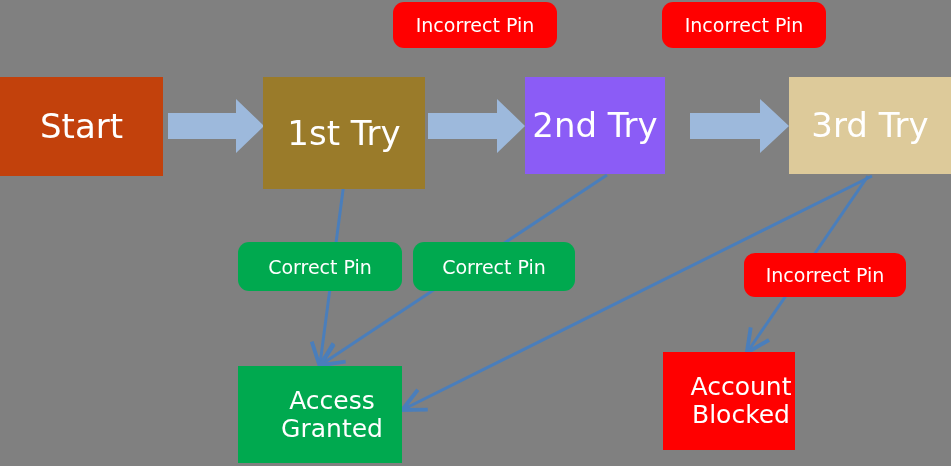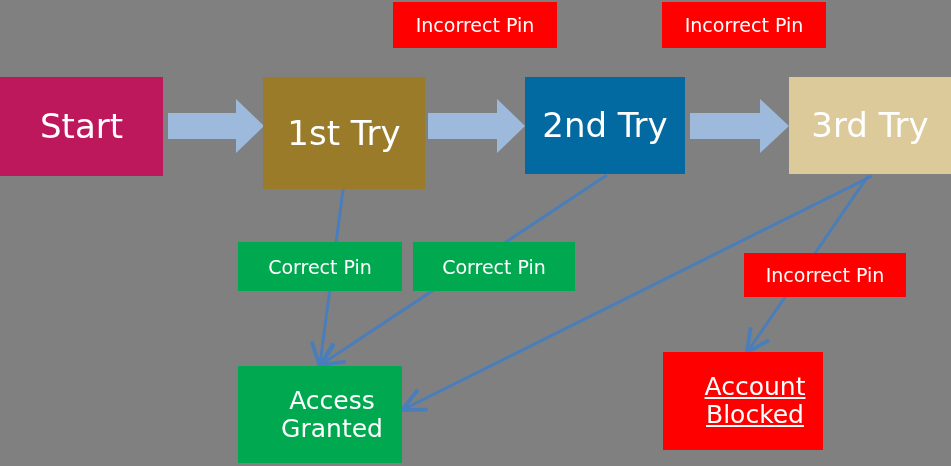--- a/index.html
+++ b/index.html
@@ -34,20 +34,21 @@
   }
   .label-chip {
     position: absolute;
     display: flex;
     align-items: center;
     justify-content: center;
     color: #ffffff;
     font-size: 19px;
     box-sizing: border-box;
     text-align: center;
+    border-radius: 11px;
   }
   .svg-layer {
     position: absolute;
     left: 0;
     top: 0;
     width: 951px;
     height: 466px;
     pointer-events: none;
   }
   .svg-layer.under { z-index: 1; }
@@ -69,42 +70,42 @@
     <line x1="872" y1="176" x2="404" y2="409" stroke="#4A7EBB" stroke-width="3" marker-end="url(#thinhead)"></line>
     <line x1="868" y1="176" x2="748" y2="351" stroke="#4A7EBB" stroke-width="3" marker-end="url(#thinhead)"></line>
   </svg>
 
   <svg class="svg-layer under" viewBox="0 0 951 466">
     <polygon points="168,113 236,113 236,99 264,126 236,153 236,139 168,139" fill="#9DB9DC"></polygon>
     <polygon points="428,113 497,113 497,99 525,126 497,153 497,139 428,139" fill="#9DB9DC"></polygon>
     <polygon points="690,113 760,113 760,99 789,126 760,153 760,139 690,139" fill="#9DB9DC"></polygon>
   </svg>
 
-  <div class="node stage" style="left:0px; top:77px; width:163px; height:99px; background:#be185d;">
+  <div class="node stage" style="left:0px; top:77px; width:163px; height:99px; background:#c2410c;">
     <span>Start</span>
   </div>
 
   <div class="node stage" style="left:263px; top:77px; width:162px; height:112px; background:#9A7B2A;">
     <span>1st Try</span>
   </div>
 
-  <div class="node stage" style="left:525px; top:77px; width:160px; height:97px; background:#0369a1;">
+  <div class="node stage" style="left:525px; top:77px; width:140px; height:97px; background:#8b5cf6;">
     <span>2nd Try</span>
   </div>
 
   <div class="node stage" style="left:789px; top:77px; width:162px; height:97px; background:#DDCA9A;">
     <span>3rd Try</span>
   </div>
 
   <div class="node terminal" style="left:238px; top:366px; width:164px; height:97px; background:#00A94F; white-space:pre-line;">
     <span>Access
 Granted</span>
   </div>
 
-  <div class="node terminal" style="left:663px; top:352px; width:160px; height:98px; background:#FF0000; white-space:pre-line;text-decoration:underline;">
+  <div class="node terminal" style="left:663px; top:352px; width:132px; height:98px; background:#FF0000; white-space:pre-line;">
     <span>Account
 Blocked</span>
   </div>
 
   <div class="label-chip" style="left:393px; top:2px; width:164px; height:46px; background:#FF0000;">
     <span>Incorrect Pin</span>
   </div>
 
   <div class="label-chip" style="left:662px; top:2px; width:164px; height:46px; background:#FF0000;">
     <span>Incorrect Pin</span>

